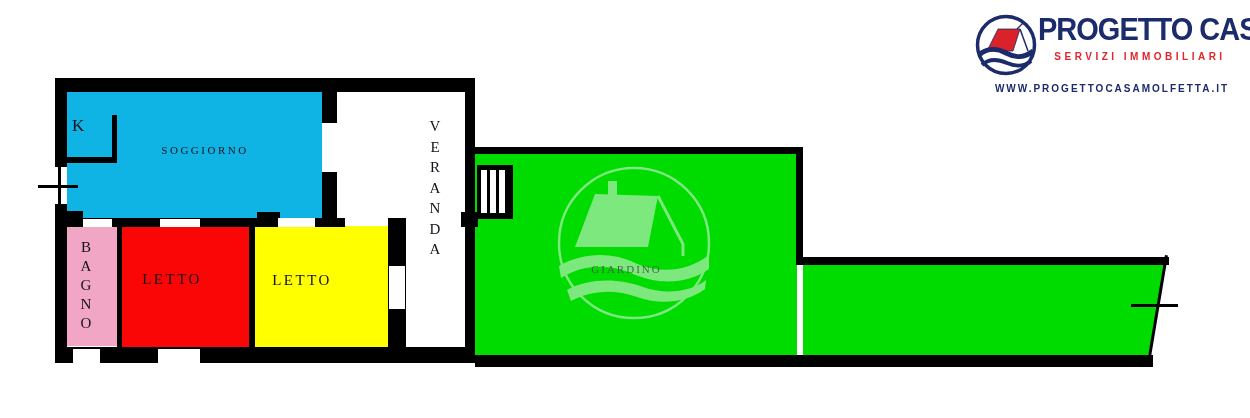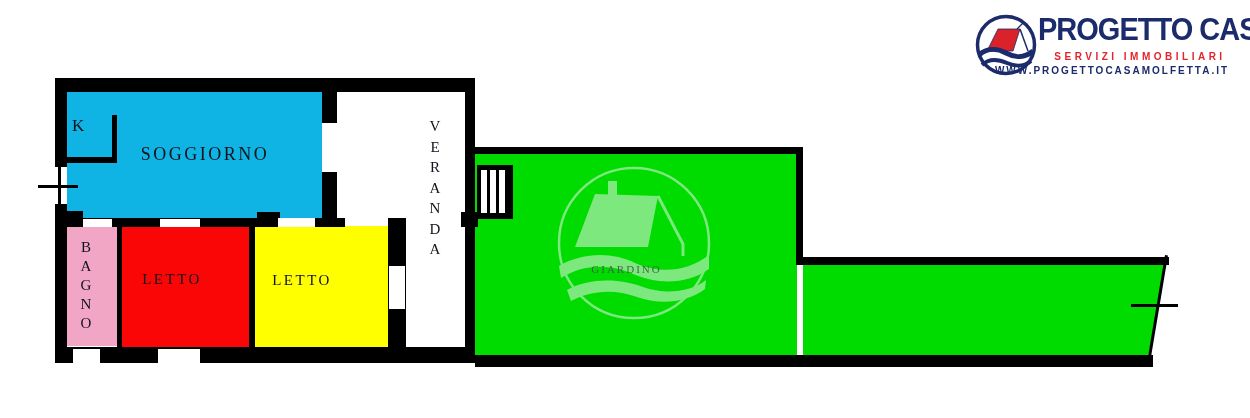--- a/index.html
+++ b/index.html
@@ -53,41 +53,41 @@
                  transform-origin:top left; transform:rotate(9.5deg);}
   
   #stairs{position:absolute;left:477px;top:165px;width:36px;height:54px;background:#fff;
           box-sizing:border-box;border-top:5px solid #000;border-bottom:6px solid #000;
           border-left:4px solid #000;border-right:8px solid #000;
           display:flex;justify-content:space-evenly;}
   #stairs .tread{width:3px;height:100%;background:#000;}
   
   .rlabel{position:absolute;color:#10131c;}
   #l-k     {left:72px;  top:116px; font-size:17px;}
-  #l-sog   {left:90px;  top:144px; width:230px; text-align:center; font-size:18px; letter-spacing:2.5px;}
+  #l-sog   {left:90px;  top:144px; width:230px; text-align:center; font-size:11px; letter-spacing:2.5px;}
   #l-bagno {left:77px;  top:239px; height:112px; font-size:15px; letter-spacing:3px;
             writing-mode:vertical-rl; text-orientation:upright;}
   #l-letto1{left:122px; top:271px; width:100px; text-align:center; font-size:15px; letter-spacing:2.5px;}
   #l-letto2{left:252px; top:272px; width:100px; text-align:center; font-size:15px; letter-spacing:2.5px;}
   #l-ver   {left:426px; top:118px; height:135px; font-size:15px; letter-spacing:4.5px;
             writing-mode:vertical-rl; text-orientation:upright;}
   #l-giard {left:564px; top:263px; width:125px; text-align:center; font-size:11px; letter-spacing:2px;
             color:rgba(70,92,76,0.95);}
   
   #watermark{position:absolute;left:555px;top:164px;width:158px;height:158px;}
   
   #logo{position:absolute;left:974px;top:10px;width:276px;height:72px;
         font-family:"Liberation Sans","DejaVu Sans",sans-serif;}
   #logo-mark{position:absolute;left:0;top:2px;}
   #logo-brand{position:absolute;left:64px;top:1px;width:212px;font-weight:bold;font-size:29px;
               letter-spacing:-1px;color:#1B2B6B;white-space:nowrap;
               transform:scaleY(1.1);transform-origin:top left;}
   #logo-tagline{position:absolute;left:58px;top:41px;width:216px;text-align:center;font-weight:bold;
                 font-size:10px;letter-spacing:3.5px;color:#E3242B;white-space:nowrap;}
-  #logo-site{position:absolute;left:0;top:55px;width:276px;text-align:center;font-weight:bold;
+  #logo-site{position:absolute;left:0;top:73px;width:276px;text-align:center;font-weight:bold;
              font-size:10px;letter-spacing:2px;color:#1B2B6B;white-space:nowrap;}
 </style>
 </head>
 <body>
 
 <div class="stage">
 
   <div class="room" id="room-soggiorno"></div>
   <div class="room" id="room-bagno"></div>
   <div class="room" id="room-letto1"></div>

